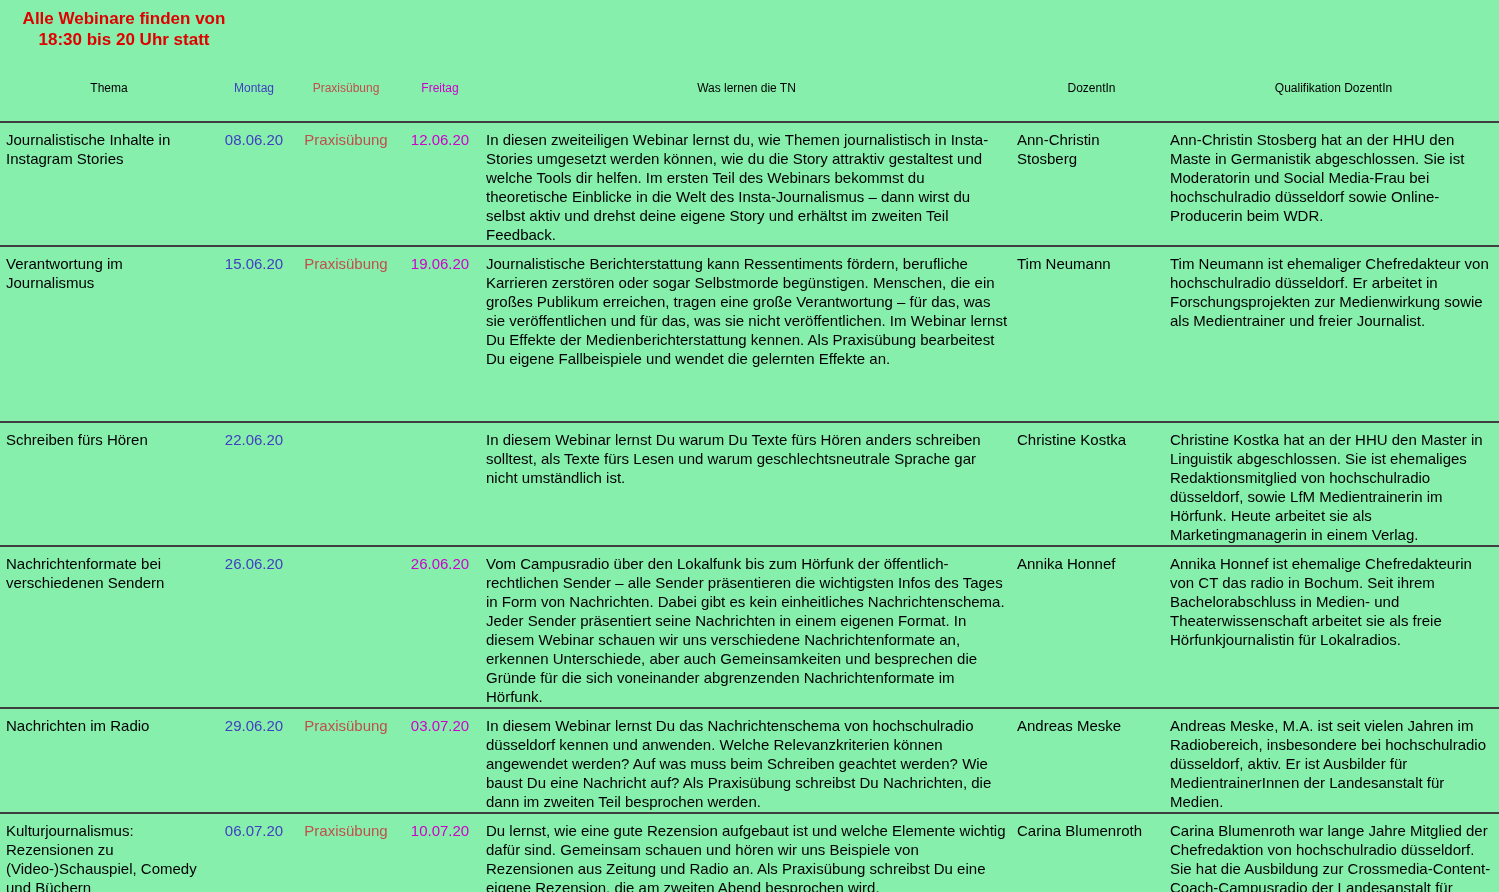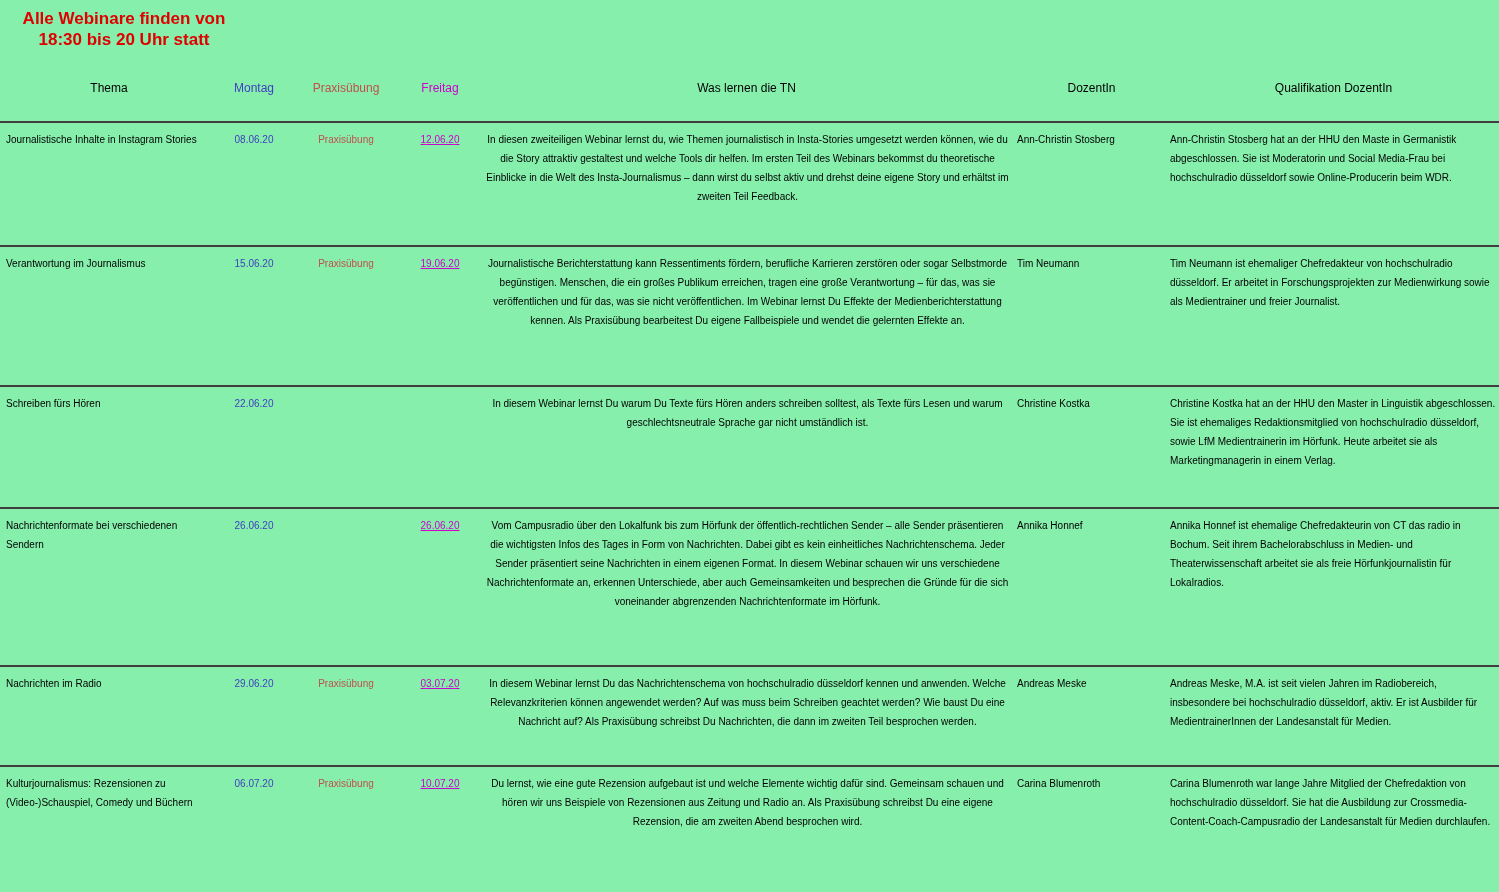--- a/index.html
+++ b/index.html
@@ -48,32 +48,32 @@
   }
   th.h-montag  { color: var(--montag_blue, #4040c0); }
   th.h-praxis  { color: var(--praxis_red, #c0504d); }
   th.h-freitag { color: var(--freitag_magenta, #cc00cc); }
   table.schedule tbody tr {
     border-top: 2px solid #3f3f3f;
   }
   table.schedule td {
     vertical-align: top;
     padding-top: 7px;
-    font-size: 10px;
+    font-size: 15px;
     line-height: 19px;
   }
   td.thema   { padding-left: 6px;  padding-right: 12px; }
   td.montag  { text-align: center; color: var(--montag_blue, #4040c0); }
   td.praxis  { text-align: center; color: var(--praxis_red, #c0504d); }
-  td.freitag { text-align: center; color: var(--freitag_magenta, #cc00cc); text-decoration: underline; }
-  td.was     { padding-left: 8px;  padding-right: 6px; text-align: center; }
+  td.freitag { text-align: center; color: var(--freitag_magenta, #cc00cc); }
+  td.was     { padding-left: 8px;  padding-right: 6px; }
   td.dozent  { padding-left: 2px;  padding-right: 10px; }
   td.quali   { padding-left: 2px;  padding-right: 2px; }
   tr.r0 { height: 124px; }
-  tr.r1 { height: 140px; }
+  tr.r1 { height: 176px; }
   tr.r2 { height: 122px; }
   tr.r3 { height: 158px; }
   tr.r4 { height: 100px; }
   tr.r5 { height: 103px; }
 </style>
 </head>
 <body>
 
 <div class="page">
 

